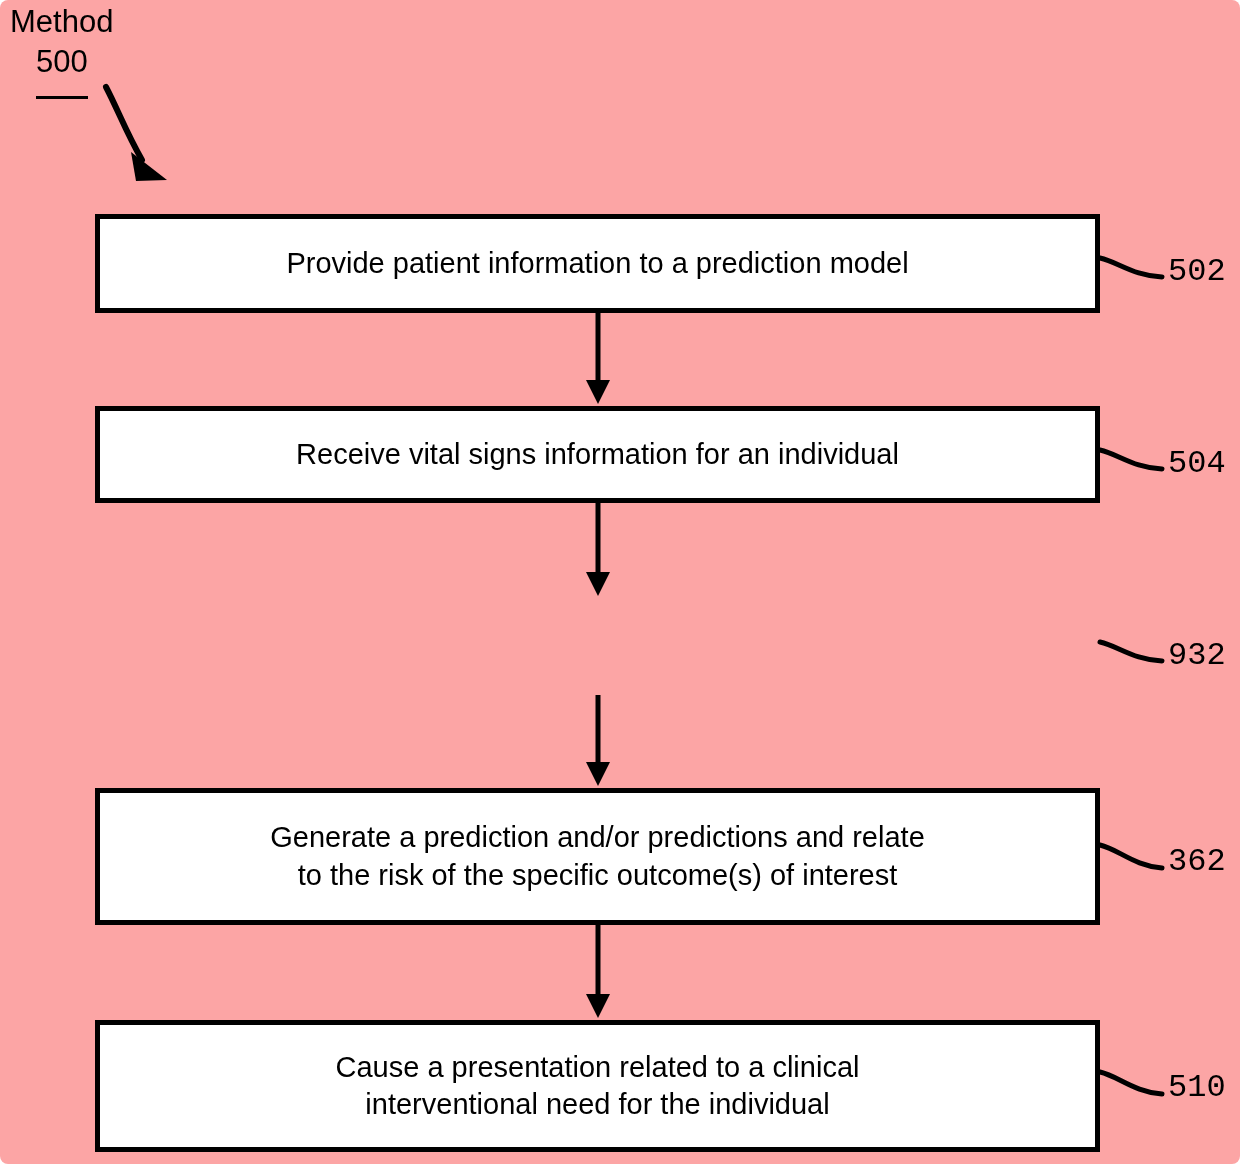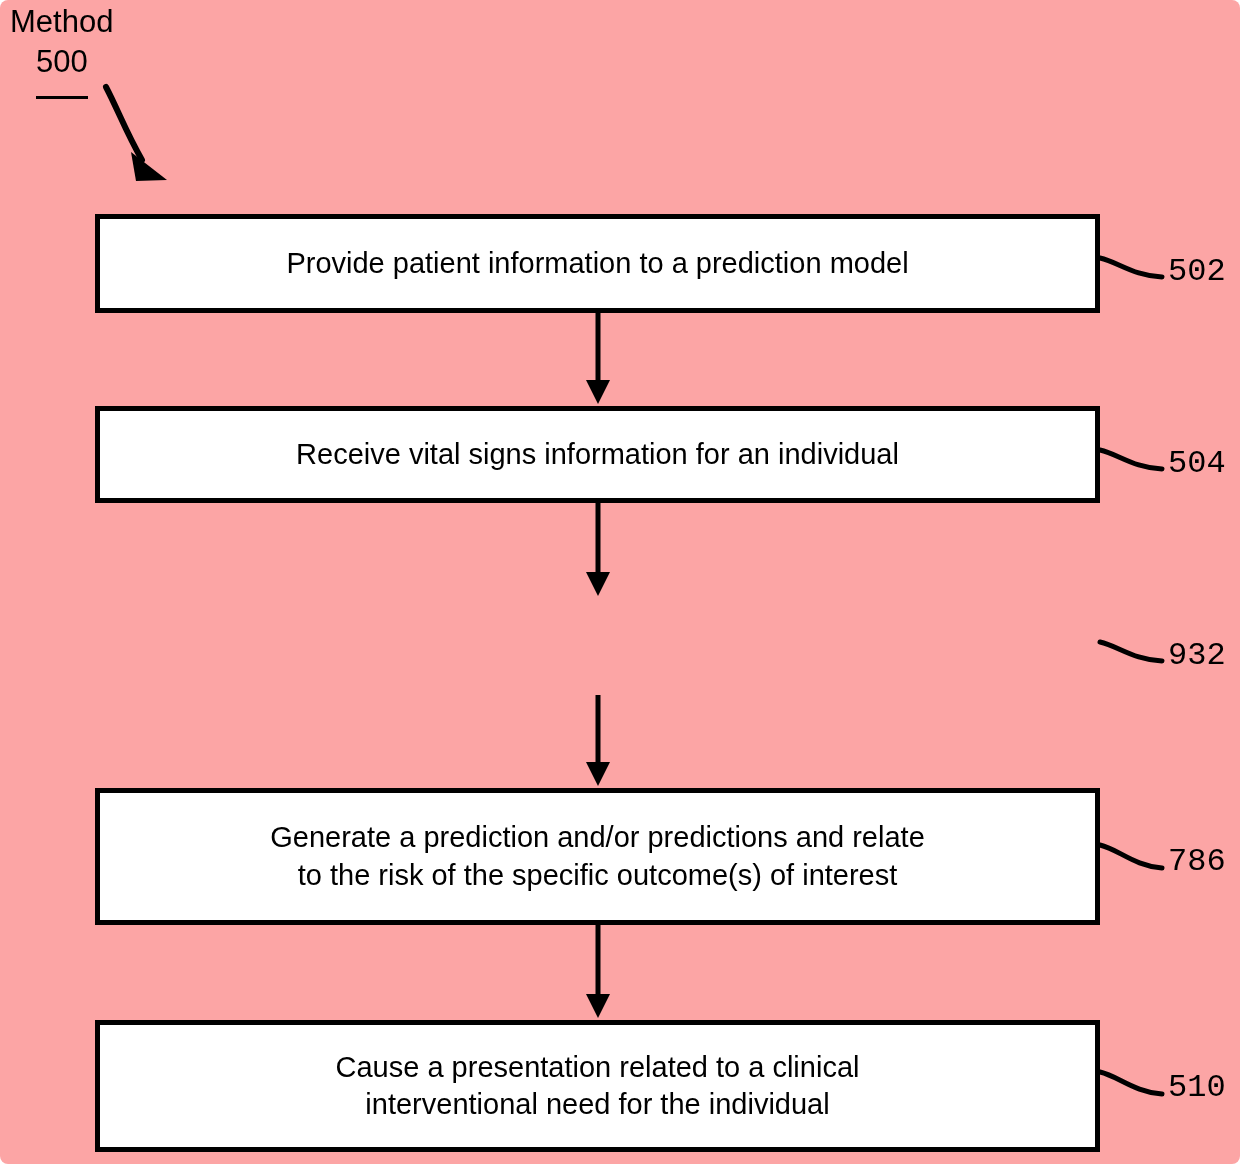--- a/index.html
+++ b/index.html
@@ -130,21 +130,21 @@
     <div class="step-text">Receive vital signs information for an individual</div>
   </div>
   <div class="ref-num" style="left:1168px; top:448px;">504</div>
 
   <div class="ref-num" style="left:1168px; top:640px;">932</div>
 
   <div class="step-box" style="left:95px; top:788px; width:1005px; height:137px;text-align:center;">
     <div class="step-text">Generate a prediction and/or predictions and relate
 to the risk of the specific outcome(s) of interest</div>
   </div>
-  <div class="ref-num" style="left:1168px; top:846px;">786</div>
+  <div class="ref-num" style="left:1168px; top:846px;">362</div>
 
   <div class="step-box" style="left:95px; top:1020px; width:1005px; height:132px;">
     <div class="step-text">Cause a presentation related to a clinical
 interventional need for the individual</div>
   </div>
   <div class="ref-num" style="left:1168px; top:1072px;">510</div>
 
 </div>
 
 </body></html>

